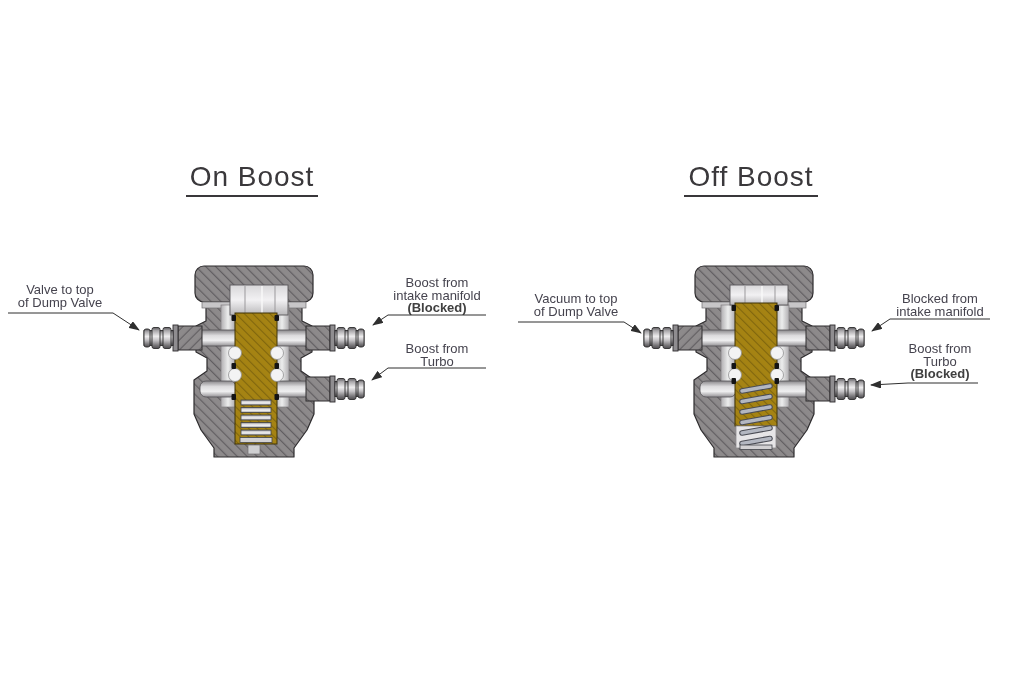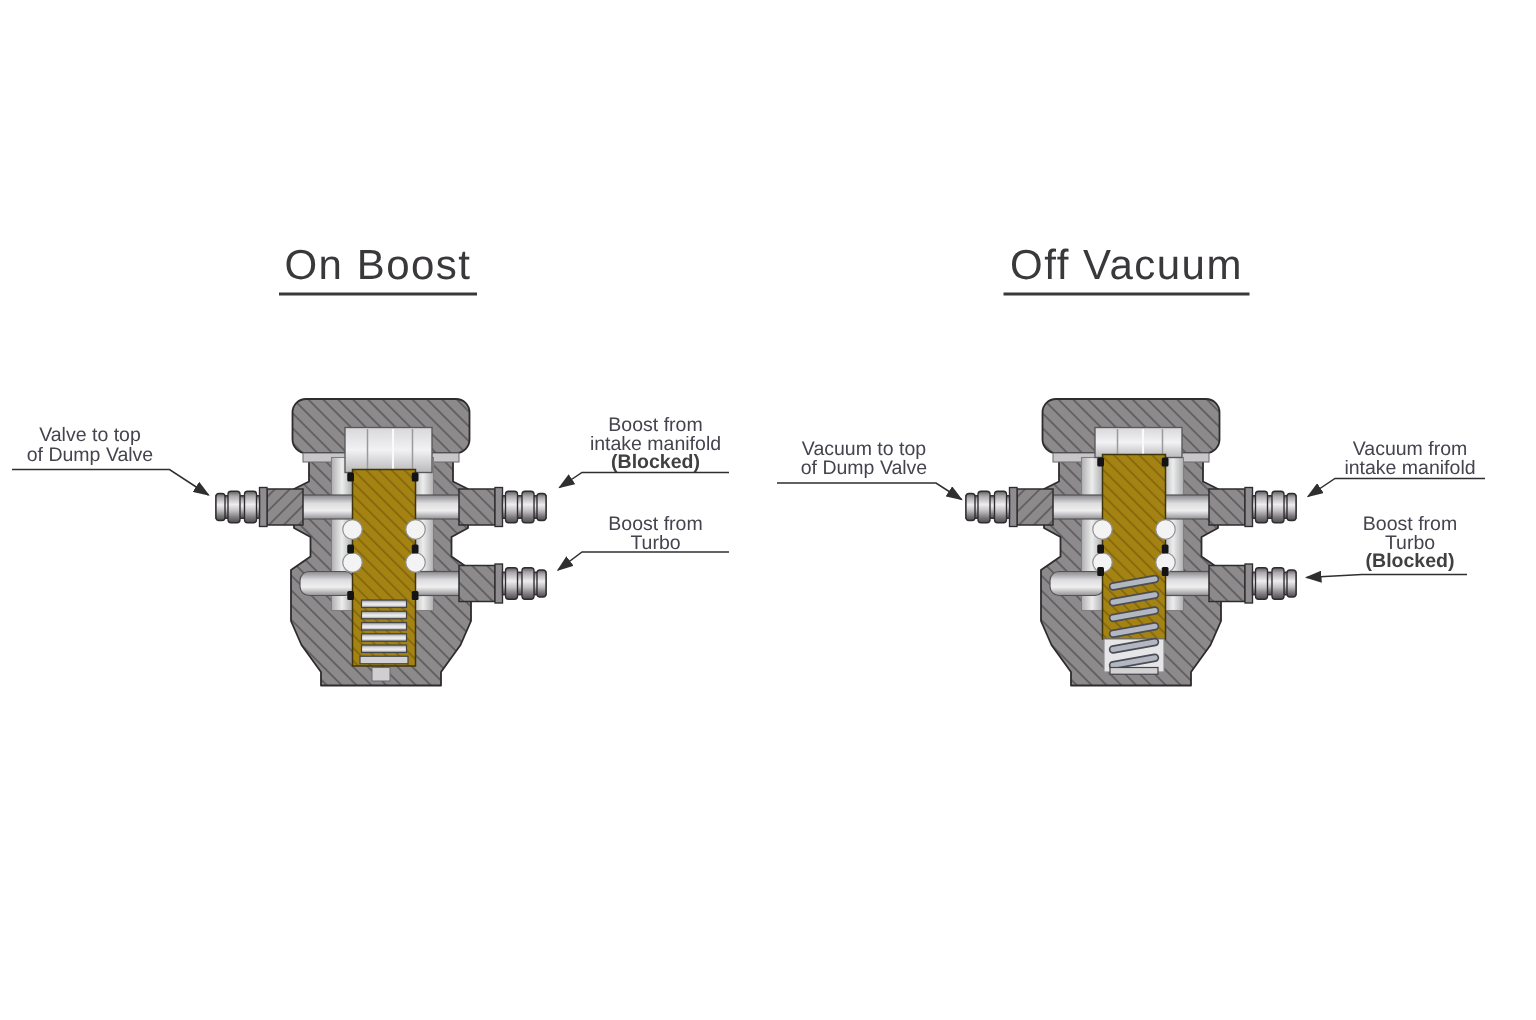--- a/index.html
+++ b/index.html
@@ -147,21 +147,21 @@
     <div>intake manifold</div>
     <div class="blocked">(Blocked)</div>
   </div>
   <div class="callout" style="left:386px;top:343px;width:102px;">
     <div>Boost from</div>
     <div>Turbo</div>
     <div class="blocked"></div>
   </div>
 
   <div class="panel-title" style="left:669px;width:164px;">
-    <span class="t">Off Vacuum</span>
+    <span class="t">Off Boost</span>
   </div>
 
   <svg class="valve" style="left:644px;top:263px;" viewBox="0 0 220 200">
     <path d="M62,36 L62,56 L52,61 L52,87 L63,93 L63,106 L50,115 L50,149 L57,165 L70,183 L70,192
              L150,192 L150,183 L163,165 L170,149 L170,115 L157,106 L157,93 L168,87 L168,61 L158,56 L158,36 Z" fill="url(#hatchGray)" stroke="#2e2c2e" stroke-width="1.2" stroke-linejoin="round"></path>
     <rect x="51" y="1" width="118" height="36" rx="9" fill="url(#hatchGray)" stroke="#2e2c2e" stroke-width="1.2"></rect>
     <rect x="58" y="37" width="104" height="6" fill="#c7c6c8" stroke="#6f6d70" stroke-width="0.7"></rect>
     <rect x="77" y="40" width="14" height="102" fill="url(#gradSleeve)" stroke="#807e81" stroke-width="0.7"></rect>
     <rect x="131" y="40" width="14" height="102" fill="url(#gradSleeve)" stroke="#807e81" stroke-width="0.7"></rect>
     <g>
@@ -199,21 +199,21 @@
     <use href="#barbShape" transform="translate(58,73) scale(-1,1)"></use>
     <use href="#barbShape" transform="translate(162,73)"></use>
     <use href="#barbShape" transform="translate(162,124)"></use>
   </svg>
 
   <div class="callout" style="left:522px;top:293px;width:108px;">
     <div>Vacuum to top</div>
     <div>of Dump Valve</div>
   </div>
   <div class="callout" style="left:888px;top:293px;width:104px;">
-    <div>Vacuum from</div>
+    <div>Blocked from</div>
     <div>intake manifold</div>
   </div>
   <div class="callout" style="left:890px;top:343px;width:100px;">
     <div>Boost from</div>
     <div>Turbo</div>
     <div class="blocked">(Blocked)</div>
   </div>
 
   <svg class="overlay" width="1024" height="680" viewBox="0 0 1024 680">
     <g stroke="#2f2f2f" stroke-width="1" fill="none">

